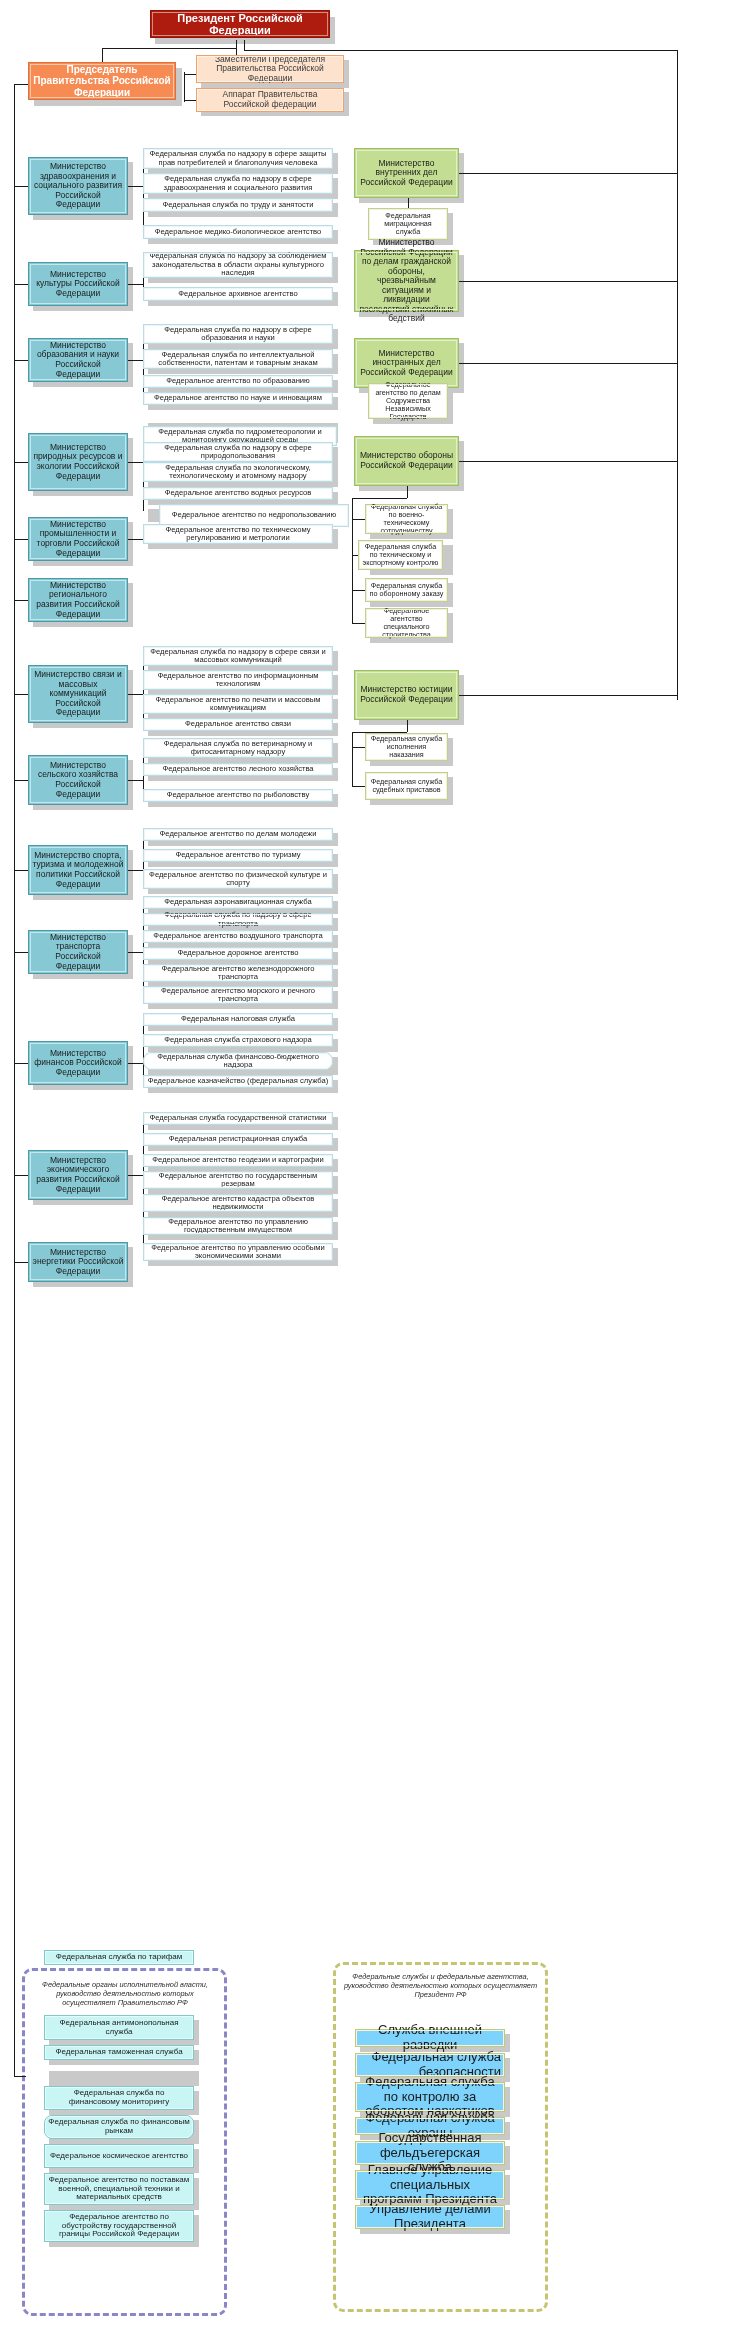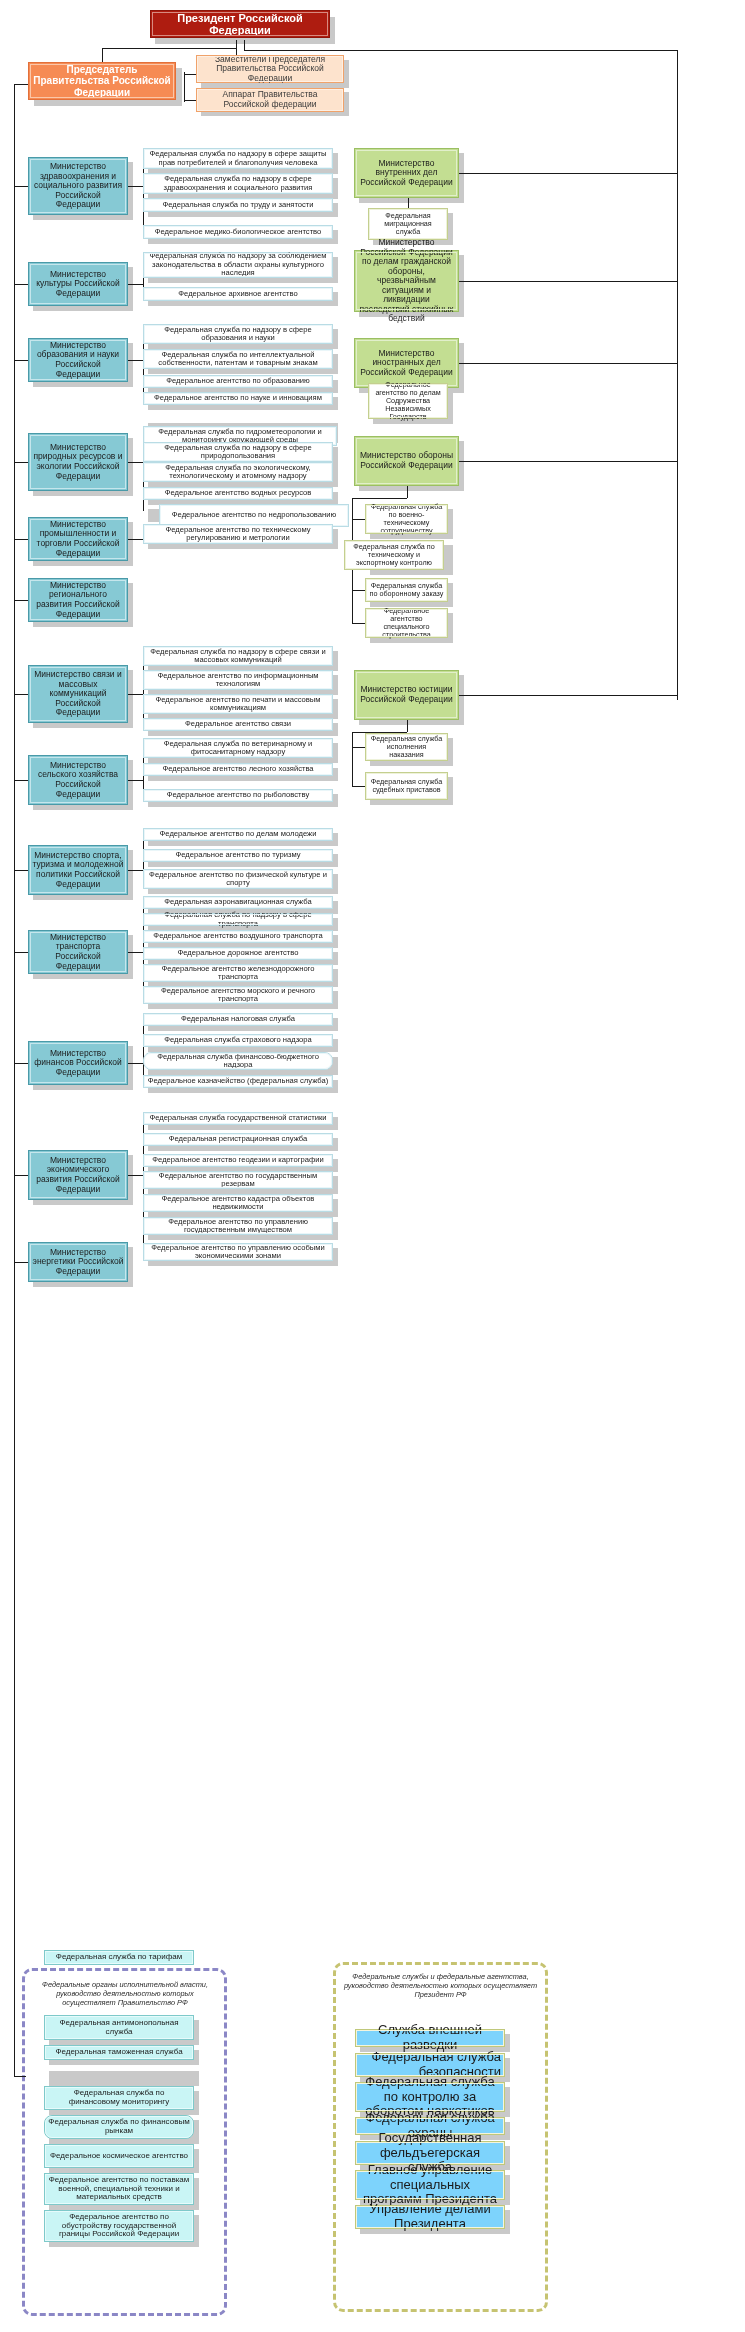--- a/index.html
+++ b/index.html
@@ -534,21 +534,21 @@
       <div class="ln lnv" style="left: 352px; top: 498px; width: 1px; height: 125px;"></div>
       <div class="ln lnh" style="left: 352px; top: 519px; width: 13px; height: 1px;"></div>
       <div class="ln lnh" style="left: 352px; top: 555px; width: 13px; height: 1px;"></div>
       <div class="ln lnh" style="left: 352px; top: 590px; width: 13px; height: 1px;"></div>
       <div class="ln lnh" style="left: 352px; top: 623px; width: 13px; height: 1px;"></div>
       <div class="shadow" style="left: 370px; top: 509px; width: 83px; height: 30px;"></div>
       <div class="node n-gsvc" style="left: 365px; top: 504px; width: 83px; height: 30px;">
         <span class="txt">Федеральная служба по военно-техническому сотрудничеству</span>
       </div>
       <div class="shadow" style="left: 370px; top: 545px; width: 83px; height: 30px;"></div>
-      <div class="node n-gsvc" style="left: 344px; top: 540px; width: 100px; height: 30px;">
+      <div class="node n-gsvc" style="left: 358px; top: 540px; width: 85px; height: 30px;">
         <span class="txt">Федеральная служба по техническому и экспортному контролю</span>
       </div>
       <div class="shadow" style="left: 370px; top: 583px; width: 83px; height: 24px;"></div>
       <div class="node n-gsvc" style="left: 365px; top: 578px; width: 83px; height: 24px;">
         <span class="txt">Федеральная служба по оборонному заказу</span>
       </div>
       <div class="shadow" style="left: 370px; top: 613px; width: 83px; height: 30px;"></div>
       <div class="node n-gsvc" style="left: 365px; top: 608px; width: 83px; height: 30px;">
         <span class="txt">Федеральное агентство специального строительства</span>
       </div>

